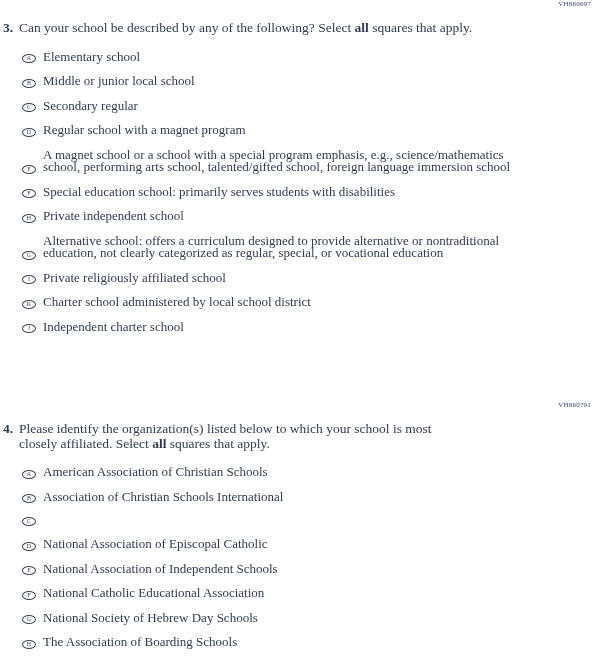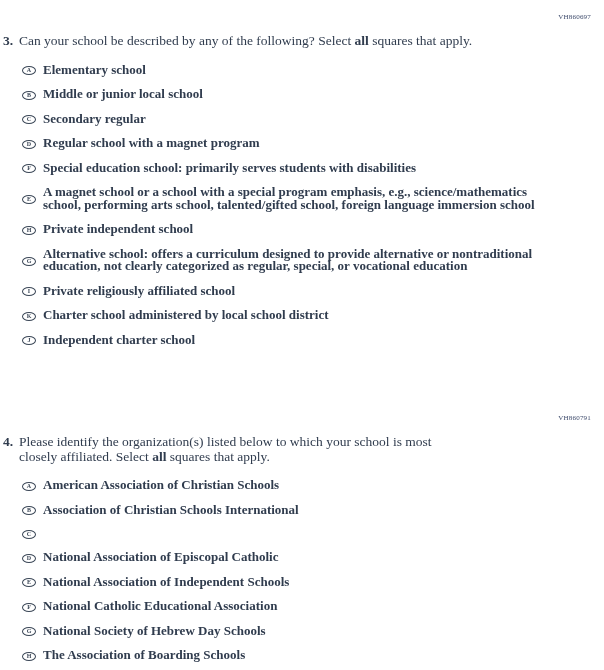--- a/index.html
+++ b/index.html
@@ -13,44 +13,43 @@
 
   .accession-code {
     text-align: right;
     font-size: 7px;
     letter-spacing: 0.2px;
     color: #3d4a6b;
     padding-right: 13px;
     height: 9px;
     line-height: 9px;
   }
-  .q3-code { padding-top: 13px; }
+  .q3-code { }
   .q4-code { padding-top: 57px; }
 
   .prompt {
     display: flex;
     align-items: flex-start;
     padding-left: 3px;
     margin-top: 12px;
     font-size: 13.5px;
     line-height: 14.5px;
   }
   .qnum { font-weight: bold; width: 16px; flex: none; }
   .qtext { flex: 1; max-width: 470px; }
   .qtext b { font-weight: bold; }
 
   .options {
     margin-top: 14px;
     padding-left: 22px;
   }
   .option-row {
     display: flex;
-    align-items: center;
+    align-items: flex-end;
     margin-bottom: 11px;
-    font-weight: bold;
   }
   .oval {
     flex: none;
     box-sizing: border-box;
     width: 14px; height: 9px;
     border: 1px solid #3a4656;
     border-radius: 50%;
     margin-top: 3px;
     margin-right: 7px;
     font-size: 6px;
@@ -89,27 +88,27 @@
         </div>
         <div class="option-row">
           <span class="oval">C</span>
           <span class="option-label">Secondary regular</span>
         </div>
         <div class="option-row">
           <span class="oval">D</span>
           <span class="option-label">Regular school with a magnet program</span>
         </div>
         <div class="option-row">
-          <span class="oval">F</span>
-          <span class="option-label">Special education school: primarily serves students with disabilities</span>
-        </div>
-        <div class="option-row">
           <span class="oval">E</span>
           <span class="option-label">A magnet school or a school with a special program emphasis, e.g., science/mathematics
 school, performing arts school, talented/gifted school, foreign language immersion school</span>
+        </div>
+        <div class="option-row">
+          <span class="oval">F</span>
+          <span class="option-label">Special education school: primarily serves students with disabilities</span>
         </div>
         <div class="option-row">
           <span class="oval">H</span>
           <span class="option-label">Private independent school</span>
         </div>
         <div class="option-row">
           <span class="oval">G</span>
           <span class="option-label">Alternative school: offers a curriculum designed to provide alternative or nontraditional
 education, not clearly categorized as regular, special, or vocational education</span>
         </div>

